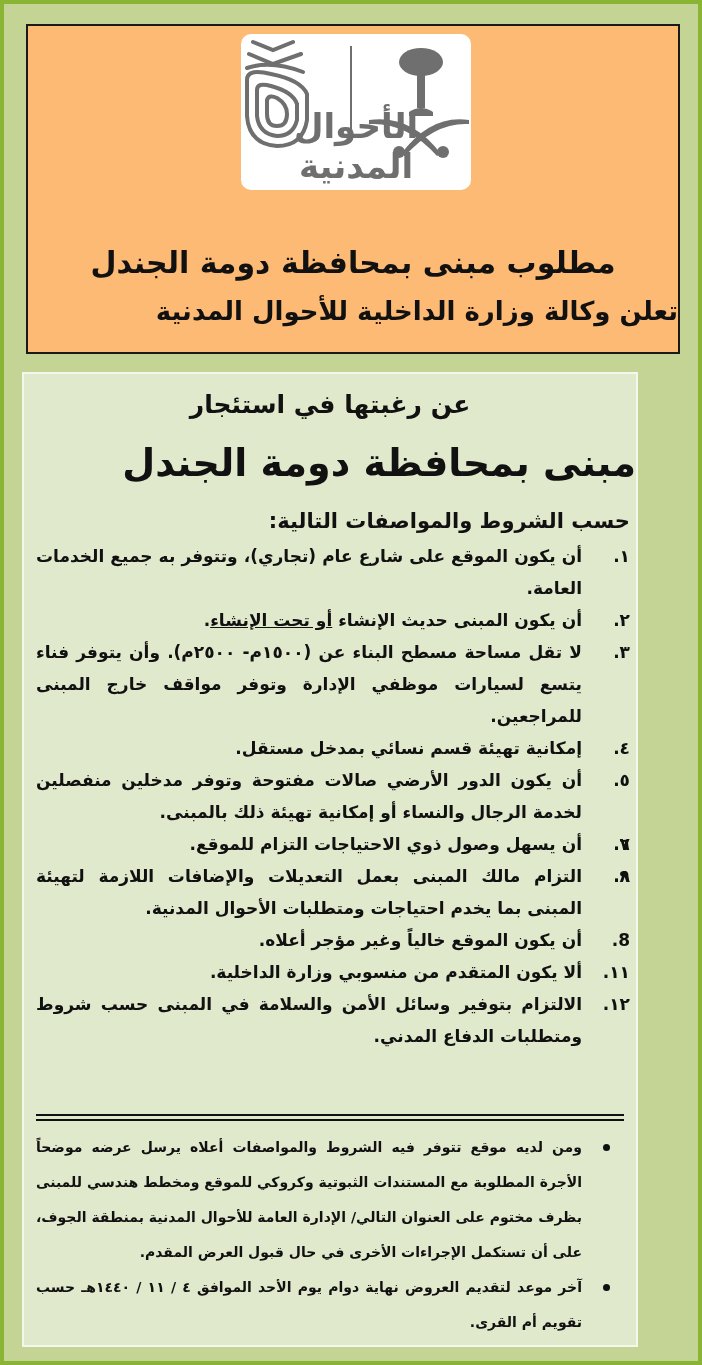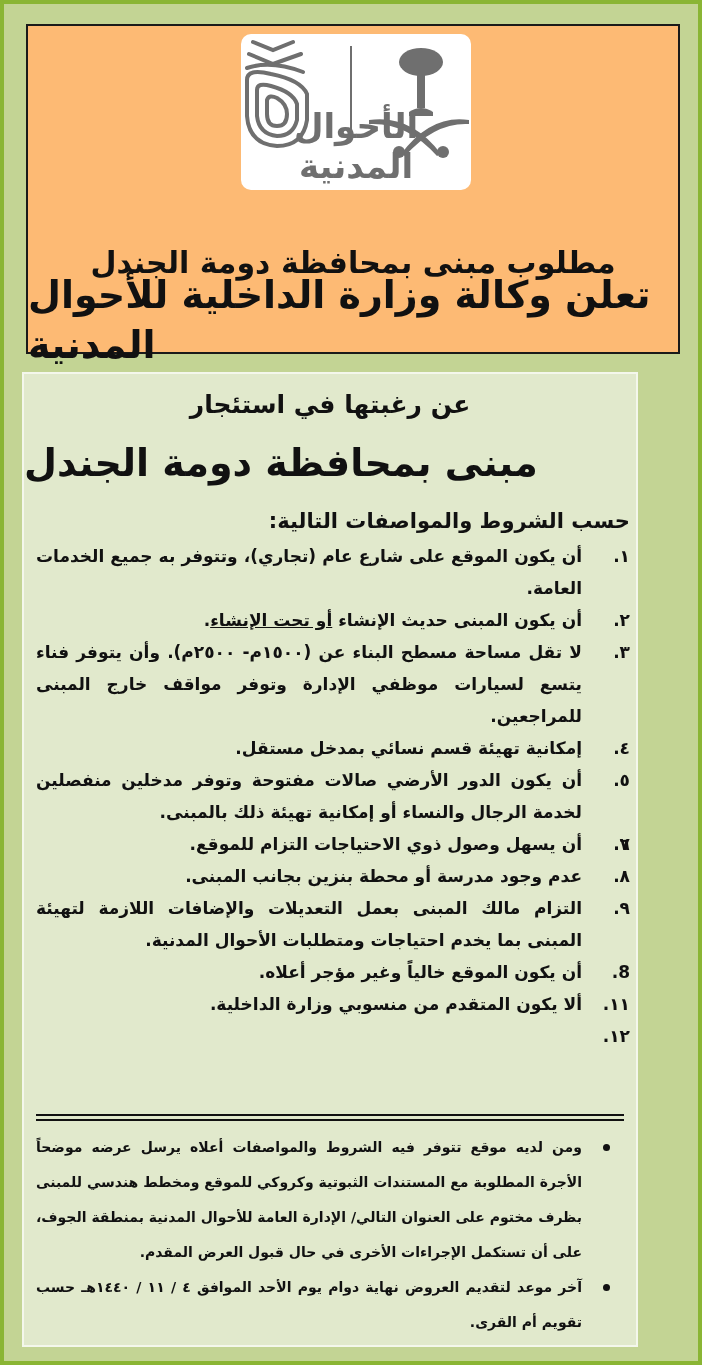--- a/index.html
+++ b/index.html
@@ -3,25 +3,25 @@
 <meta charset="utf-8">
 <style>
   html, body { margin:0; padding:0; }
   body { width:702px; height:1365px; overflow:hidden; background:#8ab534; font-family:"DejaVu Sans", sans-serif; }
   .frame { position:absolute; left:4px; top:4px; width:694px; height:1357px; background:#c3d494; }
   .top-box { position:absolute; left:22px; top:20px; width:654px; height:330px; background:#fdba74; border:2px solid #1a1a1a; box-sizing:border-box; }
   .logo { position:absolute; left:213px; top:8px; width:230px; height:156px; background:#ffffff; border-radius:10px; }
   .logo svg { position:absolute; left:0; top:0; }
   .logo-text { position:absolute; left:0; right:0; bottom:4px; text-align:center; font-size:34px; font-weight:bold; color:#6f6f6f; direction:rtl; line-height:40px; letter-spacing:-1px; }
   .top-sub { position:absolute; left:0; right:0; top:190px; text-align:center; direction:rtl; font-size:30px; font-weight:bold; color:#111; line-height:40px;margin-top:27px; }
-  .top-title { position:absolute; left:0; right:0; top:244px; text-align:left; direction:rtl; font-size:38px; font-weight:bold; color:#111; line-height:50px; }
+  .top-title { position:absolute; left:0; right:0; top:260px; text-align:right; direction:rtl; font-size:26px; font-weight:bold; color:#111; line-height:50px; }
 
   .main-box { position:absolute; left:18px; top:368px; width:616px; height:975px; background:#e1e9cc; border:2px solid #f4f7ec; box-sizing:border-box; }
   .intro { position:absolute; left:0; right:0; top:14px; text-align:center; direction:rtl; font-size:25px; font-weight:bold; color:#111; line-height:34px; }
-  .headline { position:absolute; left:0; right:0; top:62px; text-align:left; direction:rtl; font-size:38px; font-weight:bold; color:#111; line-height:54px; }
+  .headline { position:absolute; left:0; right:0; top:62px; text-align:right; direction:rtl; font-size:38px; font-weight:bold; color:#111; line-height:54px; }
   .cond-head { position:absolute; right:6px; top:132px; direction:rtl; font-size:21px; font-weight:bold; color:#111; line-height:30px; }
 
   .list { position:absolute; right:6px; left:12px; top:166px; direction:rtl; margin:0; padding:0; list-style:none; }
   .list li { position:relative; padding-right:48px; font-size:17px; font-weight:bold; color:#111; line-height:32px; text-align:justify; }
   .list li .num { position:absolute; right:0; top:0; width:44px; text-align:right; }
   .list li .u { text-decoration:underline;margin-top:33px; }
 
   .rule { position:absolute; left:12px; right:12px; top:740px; height:7px; border-top:2px solid #111; border-bottom:2px solid #111; box-sizing:border-box; }
   .bullets { position:absolute; right:6px; left:12px; top:756px; direction:rtl; margin:0; padding:0; list-style:none; }
   .bullets li { position:relative; padding-right:48px; font-size:14px; font-weight:bold; color:#111; line-height:35px; text-align:justify; }
@@ -69,25 +69,25 @@
     <div class="cond-head">حسب الشروط والمواصفات التالية:</div>
 
     <ol class="list">
       <li><span class="num">١.</span><span>أن يكون الموقع على شارع عام (تجاري)، وتتوفر به جميع الخدمات العامة.</span></li>
       <li><span class="num">٢.</span><span>أن يكون المبنى حديث الإنشاء </span><span class="u">أو تحت الإنشاء</span><span>.</span></li>
       <li><span class="num">٣.</span><span>لا تقل مساحة مسطح البناء عن (١٥٠٠م- ٢٥٠٠م). وأن يتوفر فناء يتسع لسيارات موظفي الإدارة وتوفر مواقف خارج المبنى للمراجعين.</span></li>
       <li><span class="num">٤.</span><span>إمكانية تهيئة قسم نسائي بمدخل مستقل.</span></li>
       <li><span class="num">٥.</span><span>أن يكون الدور الأرضي صالات مفتوحة وتوفر مدخلين منفصلين لخدمة الرجال والنساء أو إمكانية تهيئة ذلك بالمبنى.</span></li>
       <li><span class="num">٦.</span></li>
       <li><span class="num">٧.</span><span>أن يسهل وصول ذوي الاحتياجات التزام للموقع.</span></li>
-      <li><span class="num">٨.</span><span>عدم وجود مدرسة أو محطة بنزين بجانب المبنى.</span></li>
+      <li><span class="num">٨.</span></li>
       <li><span class="num">٩.</span><span>التزام مالك المبنى بعمل التعديلات والإضافات اللازمة لتهيئة المبنى بما يخدم احتياجات ومتطلبات الأحوال المدنية.</span></li>
       <li><span class="num">8.</span><span>أن يكون الموقع خالياً وغير مؤجر أعلاه.</span></li>
       <li><span class="num">١١.</span><span>ألا يكون المتقدم من منسوبي وزارة الداخلية.</span></li>
-      <li><span class="num">١٢.</span></li>
+      <li><span class="num">١٢.</span><span>الالتزام بتوفير وسائل الأمن والسلامة في المبنى حسب شروط ومتطلبات الدفاع المدني.</span></li>
     </ol>
 
     <div class="rule"></div>
 
     <ul class="bullets">
       <li><span class="dot"></span><span>ومن لديه موقع تتوفر فيه الشروط والمواصفات أعلاه يرسل عرضه موضحاً الأجرة المطلوبة مع المستندات الثبوتية وكروكي للموقع ومخطط هندسي للمبنى بظرف مختوم على العنوان التالي/ الإدارة العامة للأحوال المدنية بمنطقة الجوف، على أن تستكمل الإجراءات الأخرى في حال قبول العرض المقدم.</span></li>
       <li><span class="dot"></span><span>آخر موعد لتقديم العروض نهاية دوام يوم الأحد الموافق ٤ / ١١ / ١٤٤٠هـ حسب تقويم أم القرى.</span></li>
     </ul>
   </div>
 

